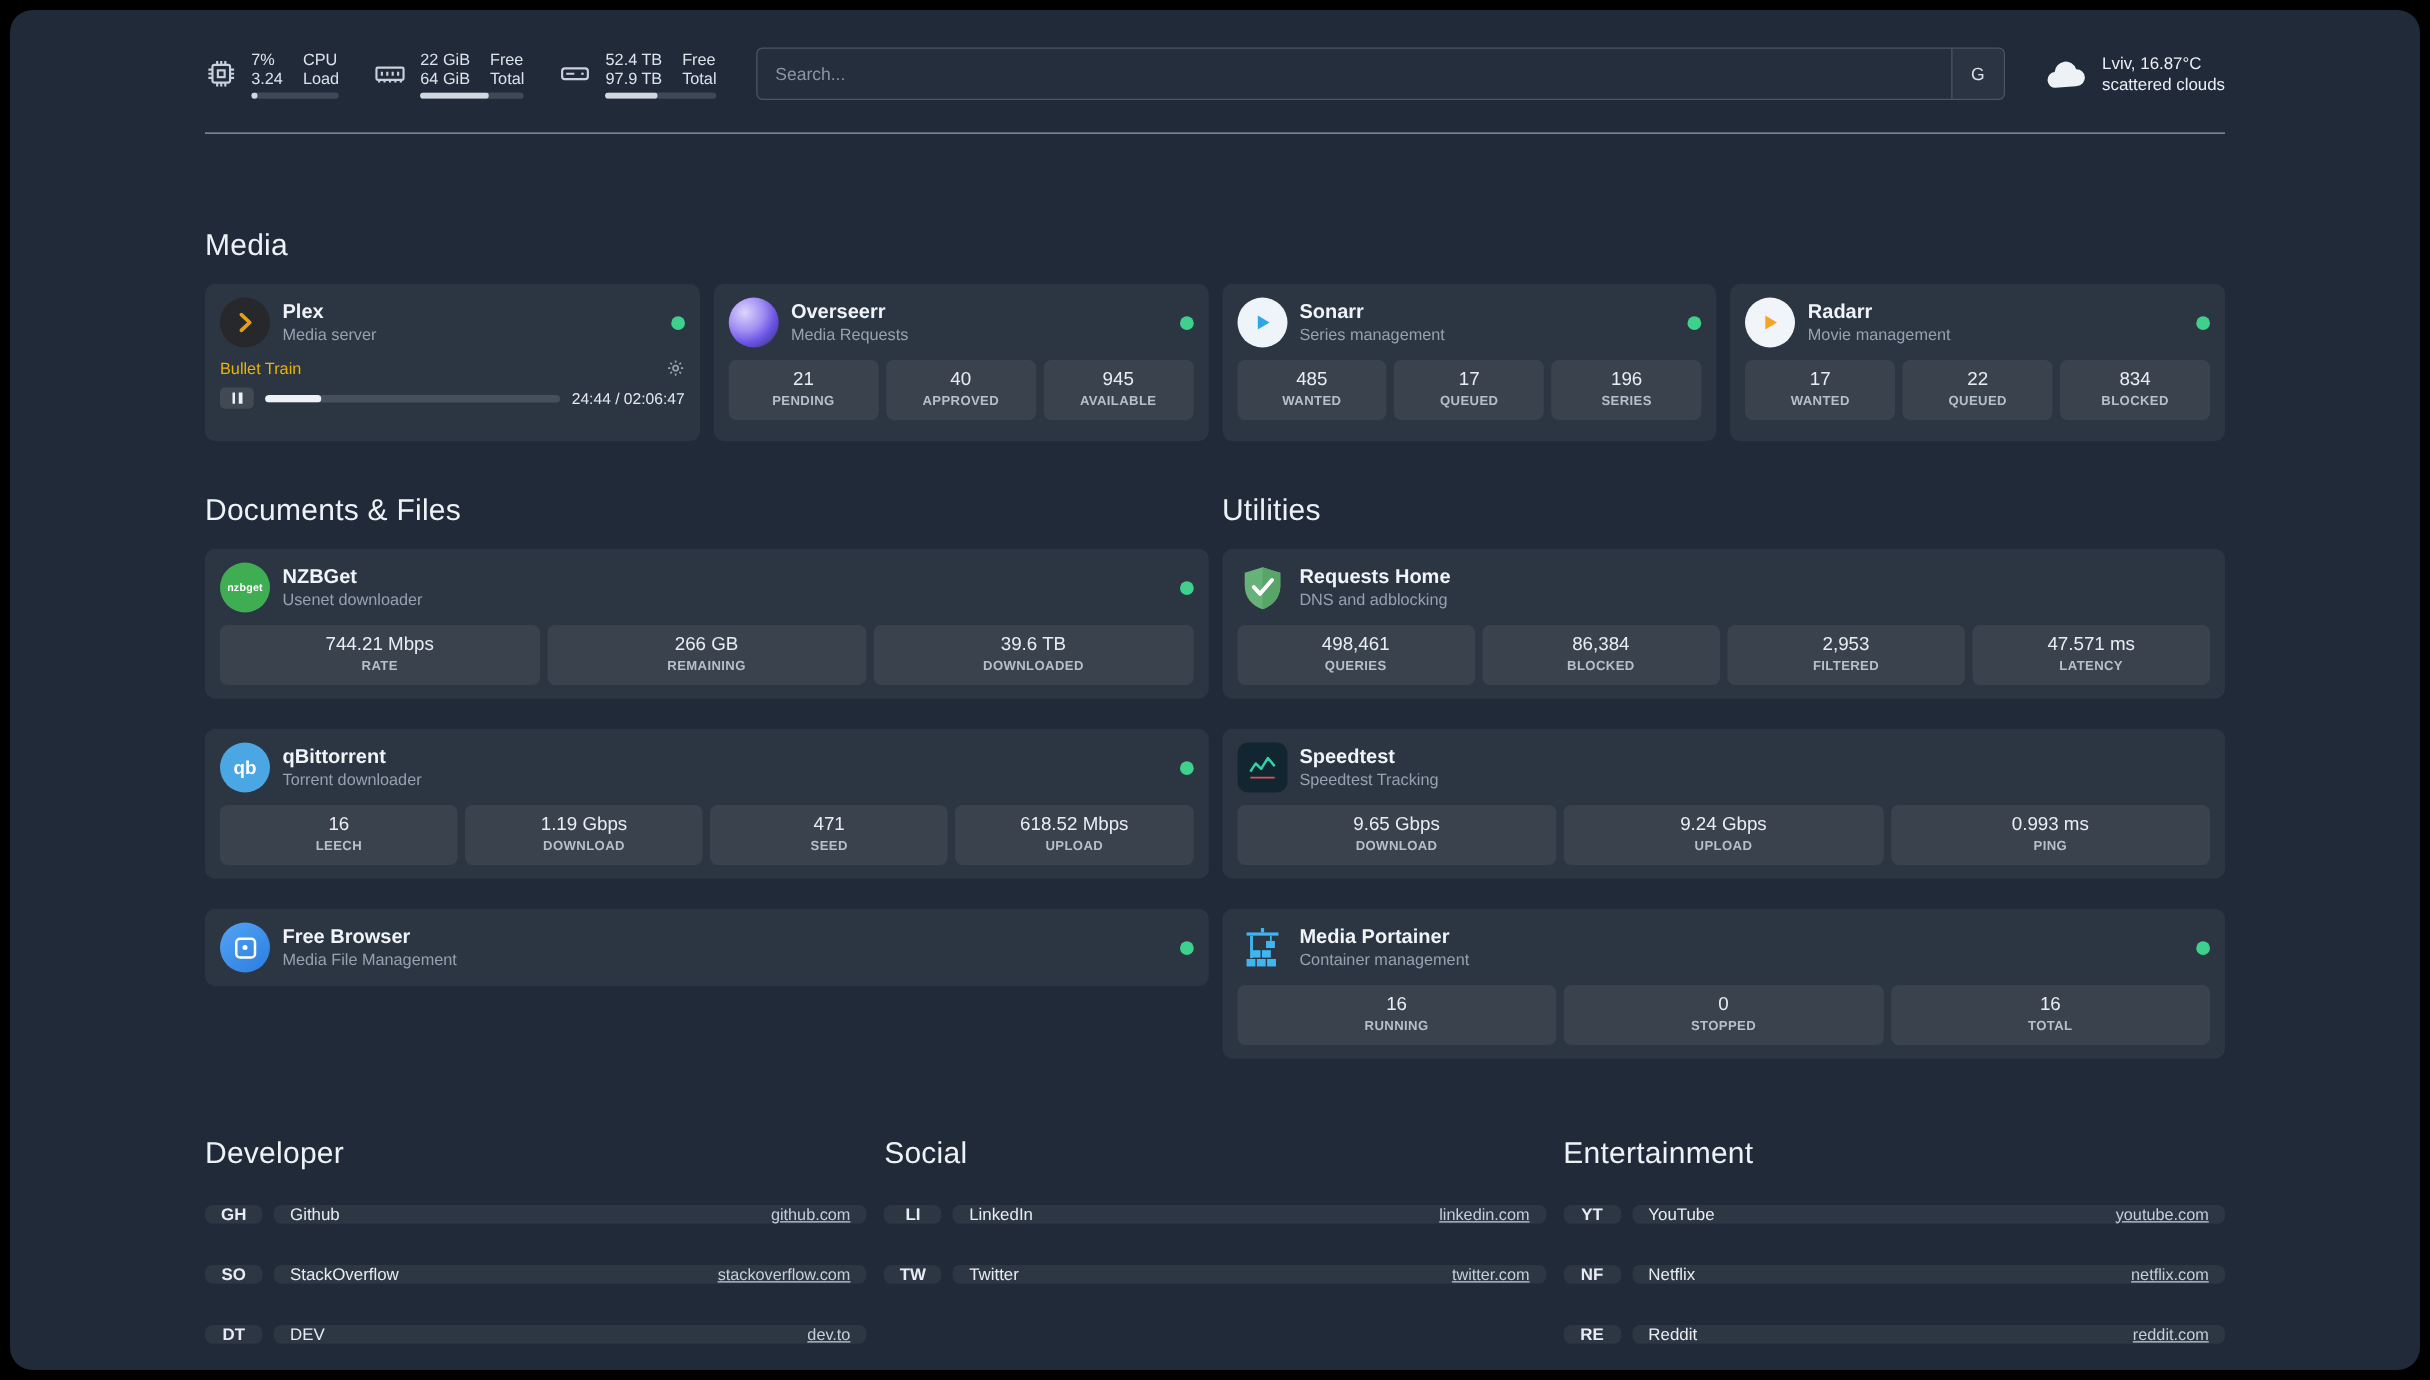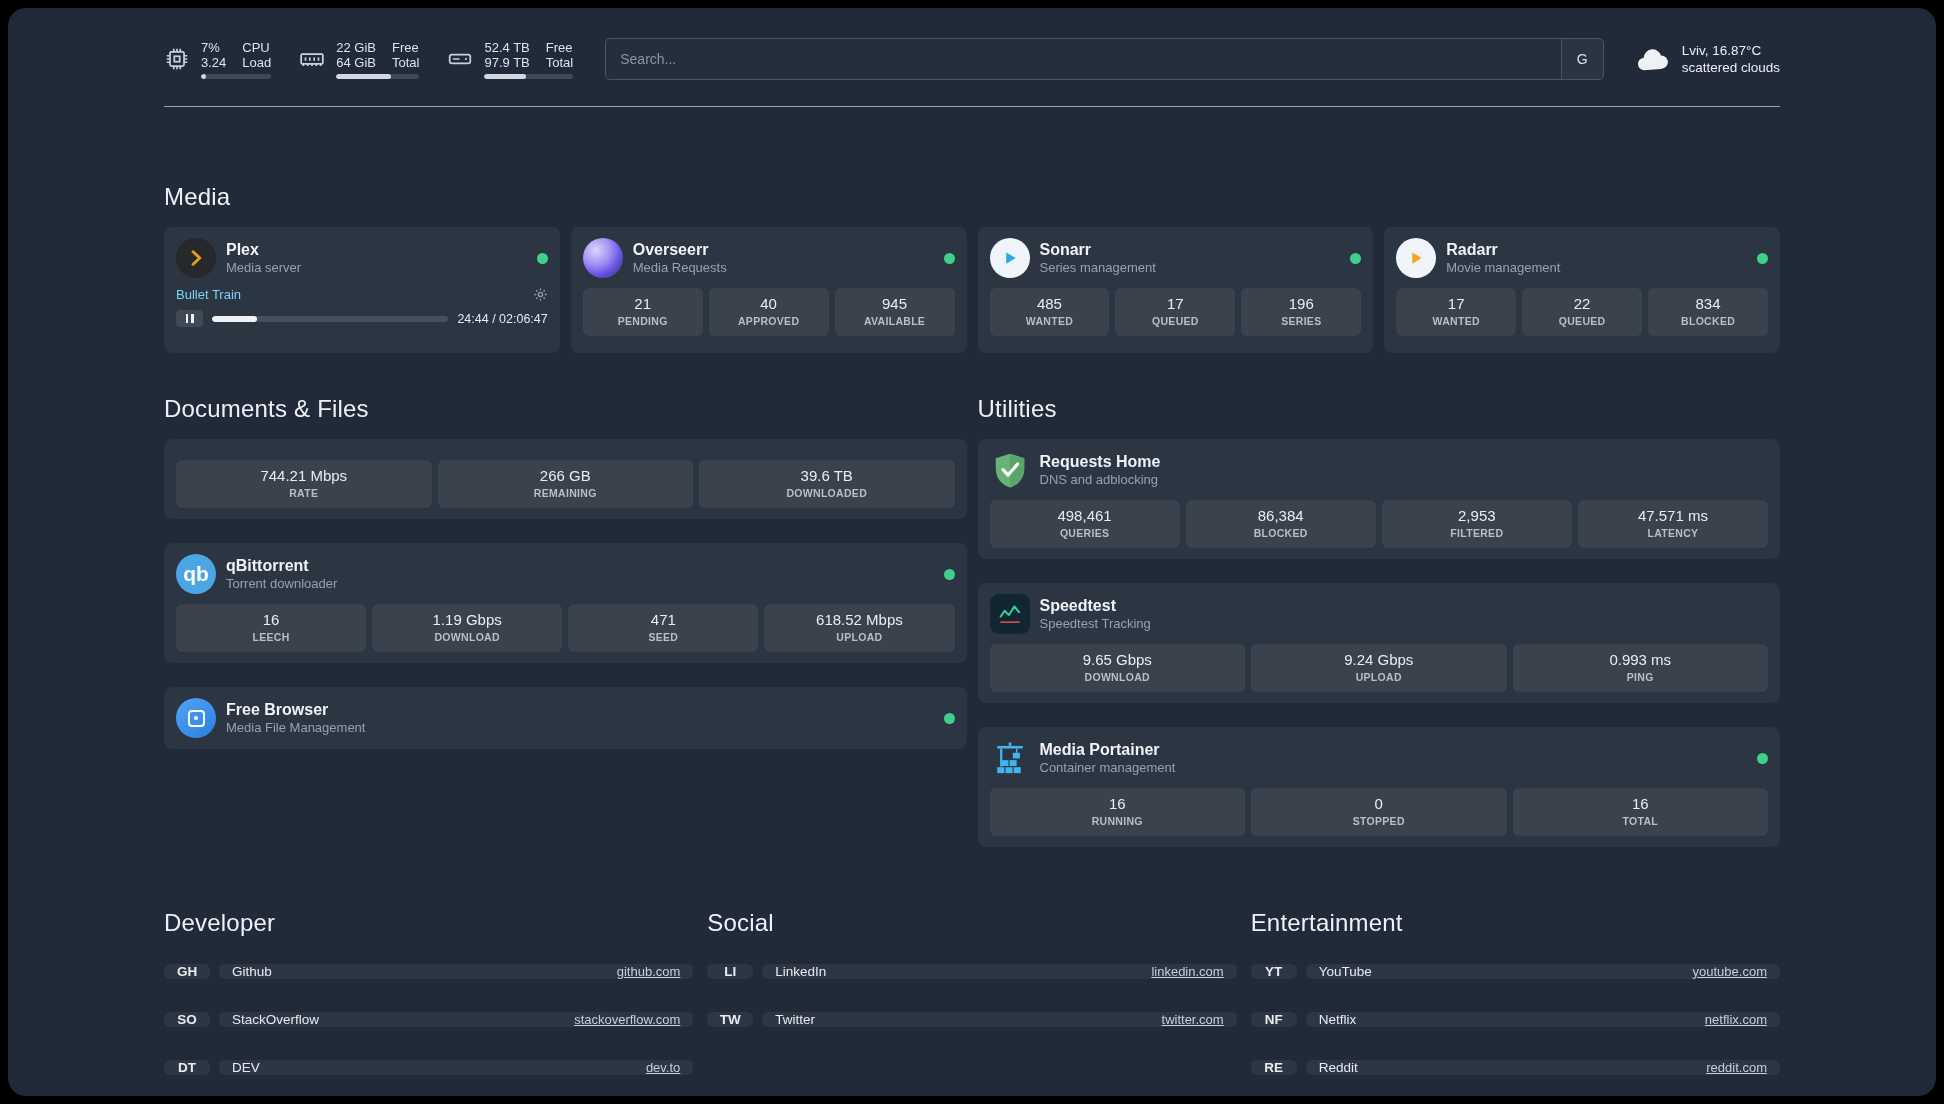--- a/index.html
+++ b/index.html
@@ -36,21 +36,21 @@
   .svc-icon { width: 40px; height: 40px; border-radius: 50%; display: flex; align-items: center; justify-content: center; flex: none; }
   .svc-name { font-size: 16px; font-weight: 600; color: #f0f4f9; line-height: 19px; }
   .svc-sub { font-size: 13px; color: #97a1b1; line-height: 16px; margin-top: 1px; }
   .dot { width: 11px; height: 11px; border-radius: 50%; background: #3ed08c; margin-left: auto; flex: none; }
   .stats { display: flex; gap: 6px; margin-top: 10px; }
   .stat { flex: 1; background: rgba(255,255,255,0.065); border-radius: 6px; text-align: center; padding: 7px 2px 8px; }
   .stat-value { font-size: 15px; color: #e9edf3; line-height: 18px; }
   .stat-label { font-size: 10.5px; font-weight: 700; color: #b6bfcc; line-height: 13px; margin-top: 2px; letter-spacing: .3px; }
 
   
-  .plex-now { display: flex; align-items: center; justify-content: space-between; margin-top: 9px; font-size: 13px; color: #7dd3fc; }
+  .plex-now { display: flex; align-items: center; justify-content: space-between; margin-top: 9px; font-size: 13px; color: #eab308; }
   .plex-player { display: flex; align-items: center; gap: 9px; margin-top: 8px; }
   .pause-btn { width: 27px; height: 17px; background: rgba(255,255,255,0.10); border-radius: 4px; display: flex; align-items: center; justify-content: center; gap: 3px; cursor: pointer; flex: none; }
   .pause-btn i { display: block; width: 2.5px; height: 9px; background: #eef1f5; }
   .p-track { flex: 1; height: 6px; border-radius: 3px; background: rgba(255,255,255,0.13); overflow: hidden; cursor: pointer; }
   .p-fill { height: 100%; background: #eef1f5; border-radius: 3px; }
   .p-time { font-size: 12.5px; color: #e6eaf0; flex: none; }
   .gear { display: flex; cursor: pointer; }
 
   
   .mid-grid { display: grid; grid-template-columns: 1fr 1fr; gap: 11px; margin-top: 42px; align-items: start; }
@@ -64,21 +64,21 @@
   .bm-bar { flex: 1; background: rgba(255,255,255,0.06); border-radius: 6px; display: flex; align-items: center; justify-content: space-between; padding: 0 13px; }
   .bm-name { font-size: 13.5px; color: #e8ecf2; }
   .bm-url { font-size: 13px; color: #c6cedb; text-decoration: underline; }
 
   
   .plex-bg { background: #26282b; }
   .overseerr-bg { background: radial-gradient(circle at 32% 30%, #ddd4fb 0%, #a18ff2 38%, #6c55e6 62%, #2d2760 100%); }
   .sonarr-bg { background: #eef4fa; }
   .radarr-bg { background: #f1f5fa; }
   .nzbget-bg { background: #3fae53; font-size: 8.5px; font-weight: 700; color: #fff; letter-spacing: .2px; }
-  .qb-bg { background: #4ba6e4; font-size: 21px; font-weight: 700; color: #fff; }
+  .qb-bg { background: #4ba6e4; font-size: 15px; font-weight: 700; color: #fff; }
   .fb-bg { background: linear-gradient(140deg, #53a4f5, #2b7de0); }
   .fb-inner { width: 17px; height: 17px; border: 2.5px solid #fff; border-radius: 4px; position: relative; display: block; }
   .fb-inner::after { content: ""; position: absolute; left: 50%; top: 50%; width: 4px; height: 4px; margin: -2px 0 0 -2px; background: #fff; border-radius: 50%; }
   .shield-bg, .portainer-bg { background: transparent; border-radius: 0; }
   .speedtest-bg { background: #112630; border-radius: 9px; }
 </style>
 </head>
 <body>
 
 <div class="frame">
@@ -292,20 +292,30 @@
         </div>
       </div>
     </div>
 
     <div class="mid-grid">
       <div>
         <h2 class="section-title">Documents &amp; Files</h2>
         <div class="col-stack">
 
           <div class="card">
+            <div class="card-head">
+              <span class="svc-icon nzbget-bg">
+                  <span>nzbget</span>
+                </span>
+              <div class="svc-text">
+                <div class="svc-name">NZBGet</div>
+                <div class="svc-sub">Usenet downloader</div>
+              </div>
+              <span class="dot"></span>
+            </div>
             <div class="stats">
               <div class="stat">
                 <div class="stat-value">744.21 Mbps</div>
                   <div class="stat-label">RATE</div>
               </div>
               <div class="stat">
                 <div class="stat-value">266 GB</div>
                   <div class="stat-label">REMAINING</div>
               </div>
               <div class="stat">

